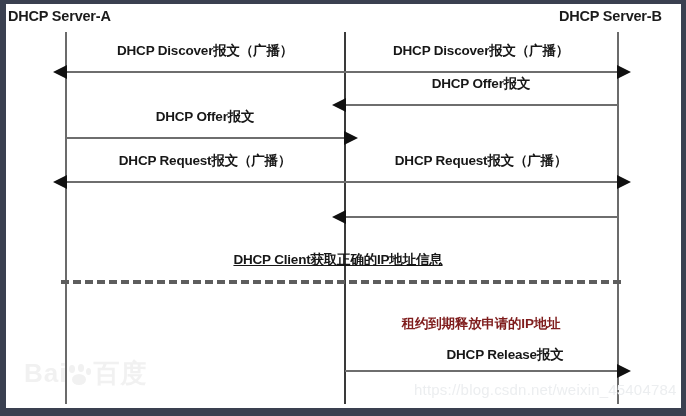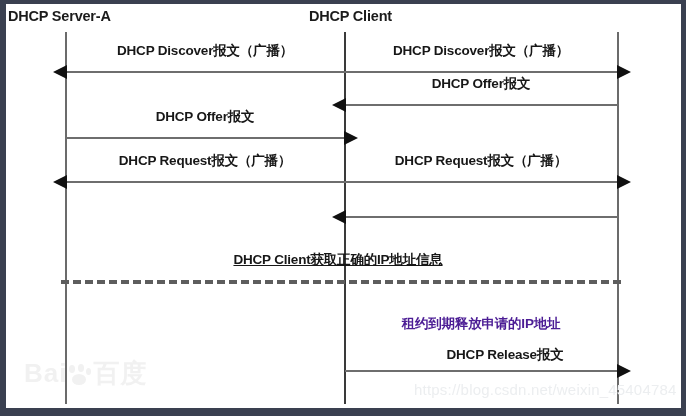--- a/index.html
+++ b/index.html
@@ -82,21 +82,21 @@
   .label {
     position: absolute;
     font-size: 13.5px;
     font-weight: bold;
     color: #171717;
     white-space: nowrap;
     text-align: center;
     letter-spacing: -0.2px;
     transform: translateX(-50%);
   }
-  .label.grayish { color: #4c1d95; font-weight: bold; }
+  .label.grayish { color: #7f1d1d; font-weight: bold; }
 
   
   .dashed-sep {
     position: absolute;
     left: 55px;
     width: 560px;
     height: 0;
     border-top: 4px dashed #5d5d5d;
   }
 
@@ -141,21 +141,21 @@
     letter-spacing: 0.2px;
   }
 </style>
 </head>
 <body>
 
 <div id="canvas">
   <div class="plate">
 
     <div class="participant left">DHCP Server-A</div>
-    <div class="participant middle">DHCP Client</div>
+    <div class="participant right">DHCP Server-B</div>
 
     <div class="lifeline l-left"></div>
     <div class="lifeline l-middle"></div>
     <div class="lifeline l-right"></div>
 
     <div class="label" style="left:199px; top:38px;">DHCP Discover报文（广播）</div>
     <div class="msg" style="left:60px; top:67px; width:279px;">
       <span class="arrowhead left"></span>
     </div>
 

